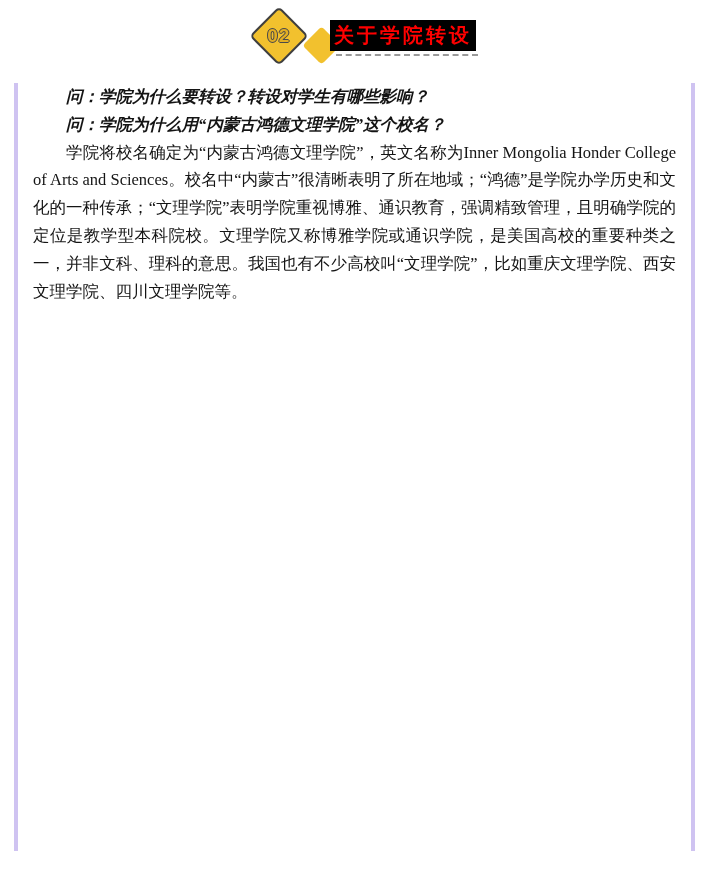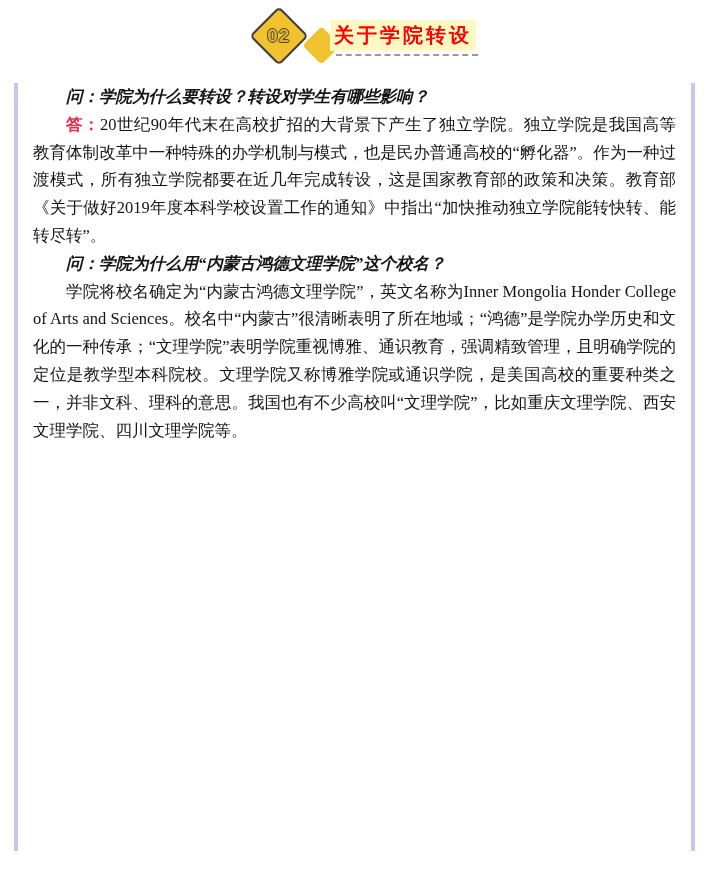--- a/index.html
+++ b/index.html
@@ -41,21 +41,21 @@
     z-index: 1;
   }
   .dash-line {
     position: absolute; left: 336px; top: 54px;
     width: 142px; height: 0;
     border-top: 2px dashed #9a9a9a;
     z-index: 0;
   }
   .section-title {
     position: absolute; left: 330px; top: 20px;
-    background: #fef9c3;
+    background: #000000;
     color: #ff0000;
     font-weight: bold;
     font-size: 20px;
     letter-spacing: 3px;
     padding: 2px 4px 3px 4px;
     line-height: 1.3;
     white-space: nowrap;
     z-index: 2;
   }
 
@@ -92,21 +92,20 @@
     <span>02</span>
   </div>
   <div class="diamond-small"></div>
   <div class="dash-line"></div>
   <div class="section-title">关于学院转设</div>
 </div>
 
 <div class="content">
   <p class="question">问：学院为什么要转设？转设对学生有哪些影响？</p>
 
-  <p class="para"><span class="alabel">答：</span><span>20世纪90年代末在高校扩招的大背景下产生了独立学院。独立学院是我国高等教育体制改革中一种特殊的办学机制与模式，也是民办普通高校的“孵化器”。作为一种过渡模式，所有独立学院都要在近几年完成转设，这是国家教育部的政策和决策。教育部《关于做好2019年度本科学校设置工作的通知》中指出“加快推动独立学院能转快转、能转尽转”。</span></p>
 
 
 
 
   <p class="question">问：学院为什么用“内蒙古鸿德文理学院”这个校名？</p>
 
 
   <p class="para"><span>学院将校名确定为“内蒙古鸿德文理学院”，英文名称为Inner Mongolia Honder College of Arts and Sciences。校名中“内蒙古”很清晰表明了所在地域；“鸿德”是学院办学历史和文化的一种传承；“文理学院”表明学院重视博雅、通识教育，强调精致管理，且明确学院的定位是教学型本科院校。文理学院又称博雅学院或通识学院，是美国高校的重要种类之一，并非文科、理科的意思。我国也有不少高校叫“文理学院”，比如重庆文理学院、西安文理学院、四川文理学院等。</span></p>
 </div>
 

